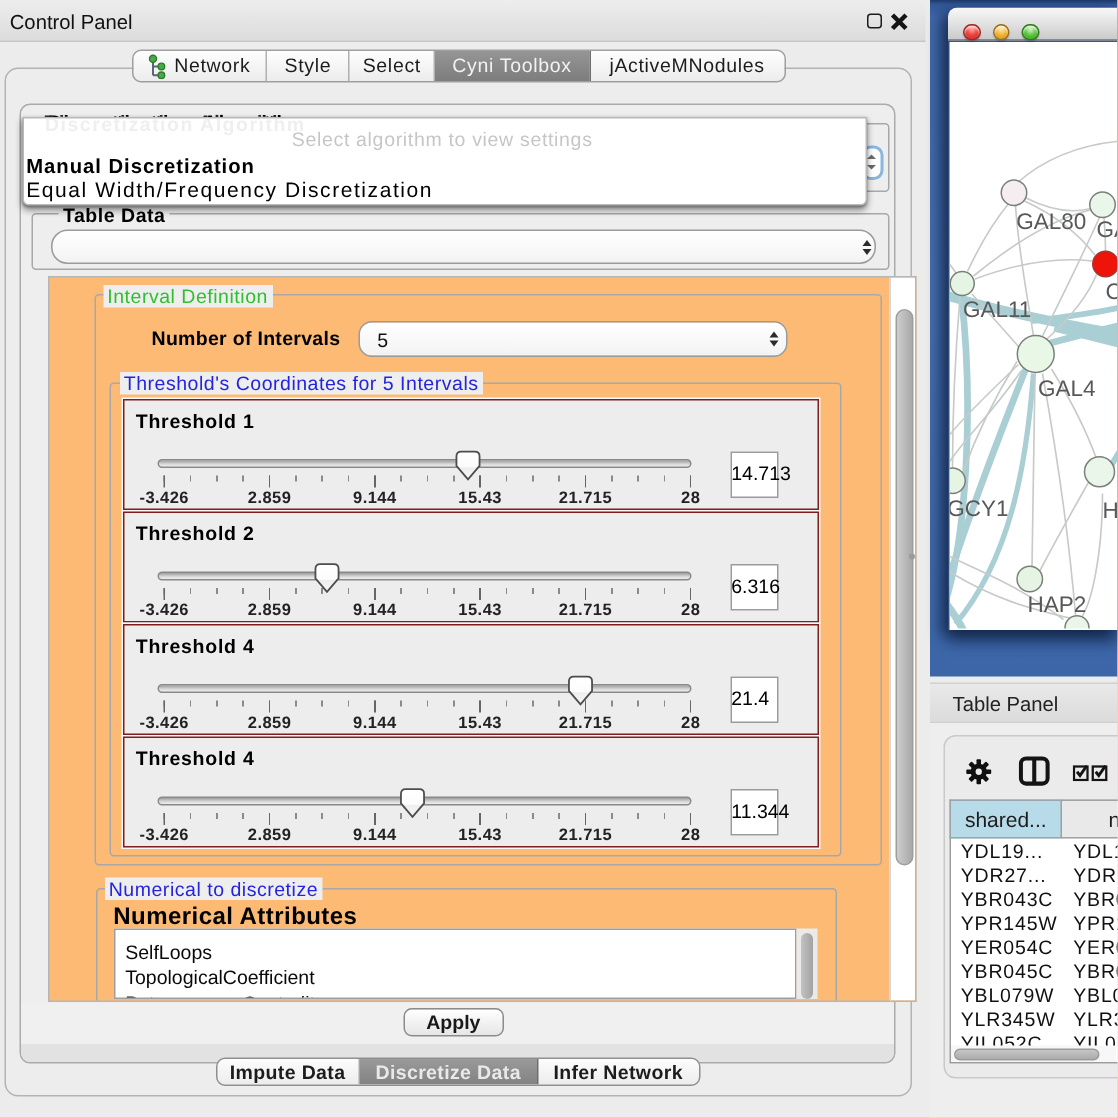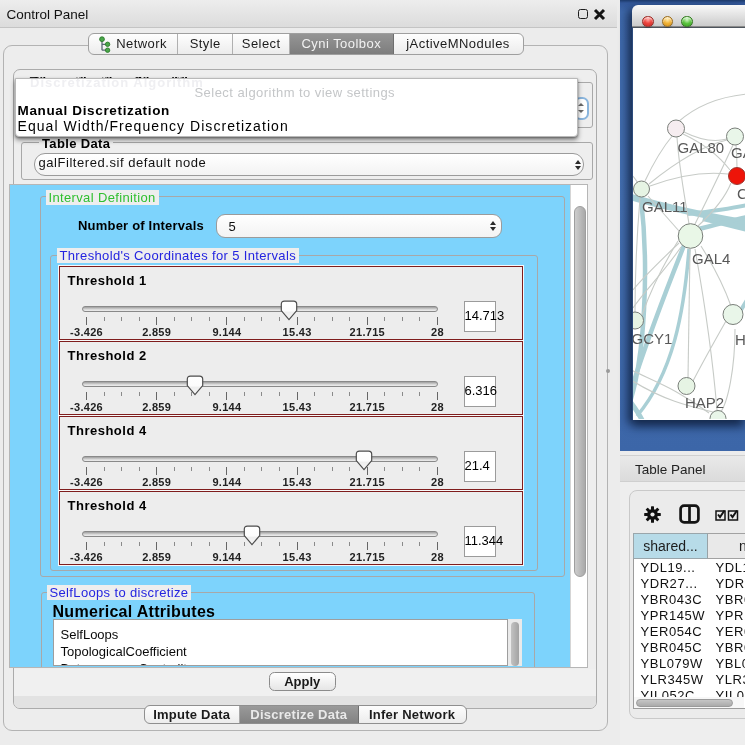--- a/index.html
+++ b/index.html
@@ -20,21 +20,21 @@
 #toptabs .seg.sel{background:linear-gradient(#959595,#7d7d7d);color:#f2f2f2;border-right:1px solid #6e6e6e}
 
 .group{position:absolute;border:1px solid #a8a8a8;border-radius:3px}
 .gtitle{position:absolute;font-size:13px;letter-spacing:0.35px;background:#eeeeee;padding:0 3px;white-space:nowrap}
 
 .combo{position:absolute;border:1px solid #9b9b9b;border-radius:7px;background:linear-gradient(#ffffff,#f3f3f3);font-size:13px;color:#111}
 .combo .arr{position:absolute;width:0;height:0;border-left:3.2px solid transparent;border-right:3.2px solid transparent}
 .combo .up{border-bottom:4px solid #2b2b2b}
 .combo .dn{border-top:4px solid #2b2b2b}
 
-#scrollpane{position:absolute;left:9px;top:183.5px;width:578.5px;height:484px;border:1px solid #b6b6b6;background:#7dd3fc;overflow:hidden}
+#scrollpane{position:absolute;left:32px;top:183.5px;width:578.5px;height:484px;border:1px solid #b6b6b6;background:#fdba74;overflow:hidden}
 #vscroll{position:absolute;left:560px;top:0;width:17.5px;height:482px;background:#ffffff;border-left:1px solid #d5d5d5}
 #vthumb{position:absolute;left:2.5px;top:21px;width:12.5px;height:371px;border-radius:6.5px;background:linear-gradient(90deg,#cdcdcd,#a9a9a9);border:1px solid #9e9e9e}
 
 .tblock{position:absolute;left:66px;width:464px;height:74px;border:1px solid #7f1d1d;background:#ededed;box-shadow:0 0 0 1px #f8f8f8}
 .tlabel{position:absolute;left:8px;top:6px;font-size:13px;font-weight:700;letter-spacing:0.5px;color:#000}
 .track{position:absolute;left:22.5px;top:38.5px;width:356px;height:6px;border-radius:3px;background:linear-gradient(#9e9e9e,#d8d8d8 60%,#efefef);border:1px solid #898989}
 .tickminor{position:absolute;left:26.7px;top:50px;width:353px;height:4px;background:repeating-linear-gradient(90deg,#8a8a8a 0 1px,transparent 1px 17.55px)}
 .tickmajor{position:absolute;left:26.7px;top:50px;width:353px;height:7.5px;background:repeating-linear-gradient(90deg,#666 0 1px,transparent 1px 70.2px)}
 .ticklab{position:absolute;top:59px;width:60px;text-align:center;font-size:11px;font-weight:700;letter-spacing:0.3px;color:#222}
 .valbox{position:absolute;left:404px;top:34px;width:32px;height:31px;background:#fff;border:1px solid #9b9b9b;font-size:13px;color:#000;text-align:left;padding-right:5px;line-height:28px}
@@ -92,21 +92,20 @@
       <div class="seg last" style="width:129.5px">jActiveMNodules</div>
     </div>
 <div class="group" style="left:21px;top:82px;width:572px;height:46px"></div>
 <div class="gtitle bold" style="left:29px;top:73.5px;letter-spacing:1px">Discretization Algorithm</div>
 <div class="abs" style="left:574px;top:96.5px;width:14.5px;height:23.5px;border:2.2px solid #8ab5dd;border-radius:6.5px;background:#fff;z-index:40"></div>
 <div class="abs" style="left:578px;top:102.5px;width:0;height:0;border-left:3px solid transparent;border-right:3px solid transparent;border-bottom:3.6px solid #6a6a6a;z-index:41"></div>
 <div class="abs" style="left:578px;top:110px;width:0;height:0;border-left:3px solid transparent;border-right:3px solid transparent;border-top:3.6px solid #6a6a6a;z-index:41"></div>
 <div class="group" style="left:21px;top:141.5px;width:572px;height:38.5px"></div>
 <div class="gtitle bold" style="left:39px;top:136px">Table Data</div>
 <div class="combo" style="left:34px;top:153px;width:550px;height:22.5px;border-radius:11px">
-      <span style="position:absolute;left:3.5px;top:0.5px;letter-spacing:0.55px">galFiltered.sif default node</span>
       <span class="arr up" style="left:540px;top:5.5px"></span>
       <span class="arr dn" style="left:540px;top:12px"></span>
     </div>
 <div id="scrollpane">
 <div class="group" style="left:29.5px;top:11.5px;width:525px;height:381px"></div>
 <div class="gtitle" style="left:35.5px;top:5.0px;color:#2fbf2f">Interval Definition</div>
 <div class="abs bold" style="left:68.0px;top:33.0px;font-size:13px;letter-spacing:0.2px">Number of Intervals</div>
 <div class="combo" style="left:205.5px;top:29.0px;width:286px;height:24px;border-radius:9px">
         <span style="position:absolute;left:12px;top:4px">5</span>
         <span class="arr up" style="left:273px;top:6px"></span>
@@ -204,21 +203,21 @@
 <stop offset="0" stop-color="#ffffff"></stop>
               <stop offset="0.55" stop-color="#fcfcfc"></stop>
               <stop offset="0.58" stop-color="#eeeeee"></stop>
               <stop offset="1" stop-color="#f6f6f6"></stop>
             </linearGradient>
           </defs>
         </svg>
         <div class="valbox">11.344</div>
       </div>
 <div class="group" style="left:30.5px;top:407.0px;width:494px;height:80px"></div>
-<div class="gtitle" style="left:36.5px;top:400.0px;color:#2424e0">SelfLoops to discretize</div>
+<div class="gtitle" style="left:36.5px;top:400.0px;color:#2424e0">Numerical to discretize</div>
 <div class="abs bold" style="left:42.5px;top:418.0px;font-size:16px;letter-spacing:0.3px">Numerical Attributes</div>
 <div id="attrlist" style="left:43.0px;top:434.5px">
         <div class="it" style="top:7px">SelfLoops</div>
         <div class="it" style="top:24px">TopologicalCoefficient</div>
         <div class="it" style="top:41px">BetweennessCentrality</div>
       </div>
 <div class="abs" style="left:498.0px;top:434.5px;width:14px;height:47px;background:#eaeaea">
         <div style="position:absolute;left:2.5px;top:2.5px;width:8.5px;height:44px;border-radius:4.5px;background:linear-gradient(90deg,#c2c2c2,#a2a2a2)"></div>
       </div>
 <div id="vscroll">

